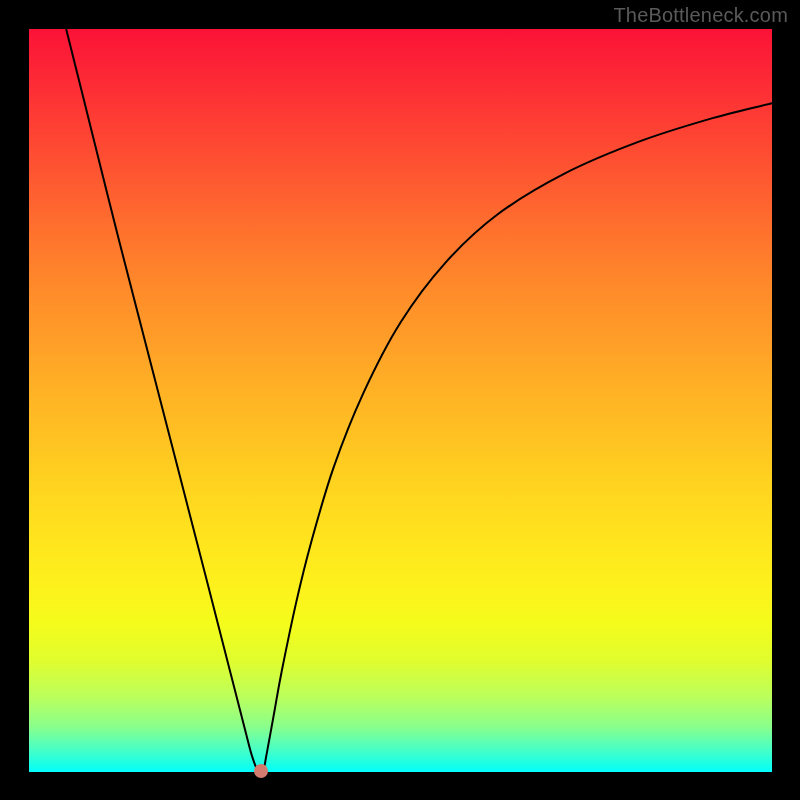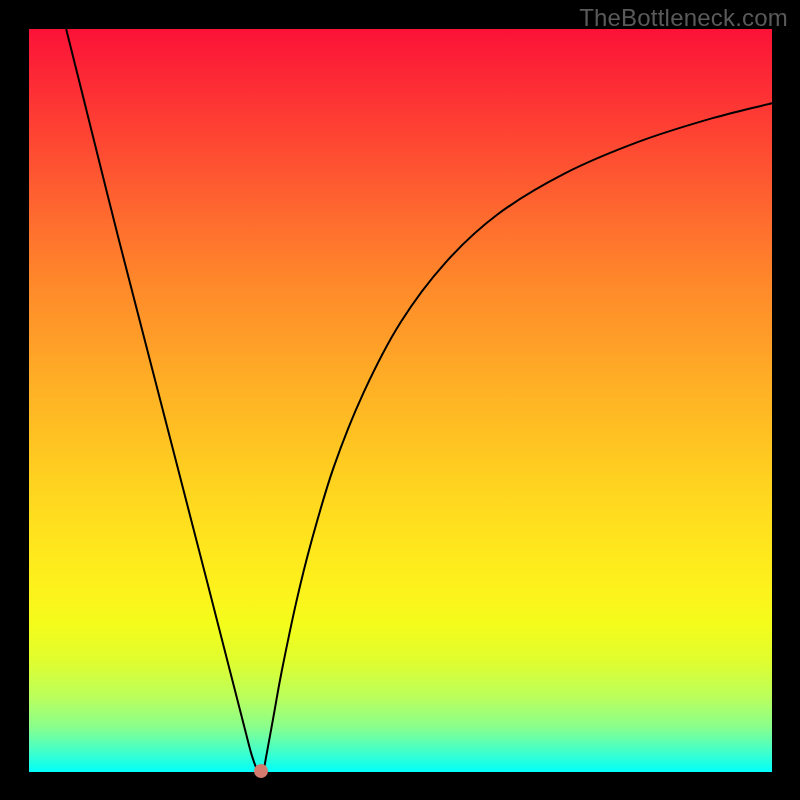--- a/index.html
+++ b/index.html
@@ -9,21 +9,21 @@
     background: #000000;
     position: relative;
     overflow: hidden;
     font-family: Arial, Helvetica, sans-serif;
   }
   .attribution {
     position: absolute;
     top: 4px;
     right: 12px;
     color: #5a5a5a;
-    font-size: 24px;
+    font-size: 20px;
     font-weight: 400;
     letter-spacing: 0.2px;
     z-index: 10;
   }
   .plot-area {
     position: absolute;
     left: 29px;
     top: 29px;
     width: 743px;
     height: 743px;

